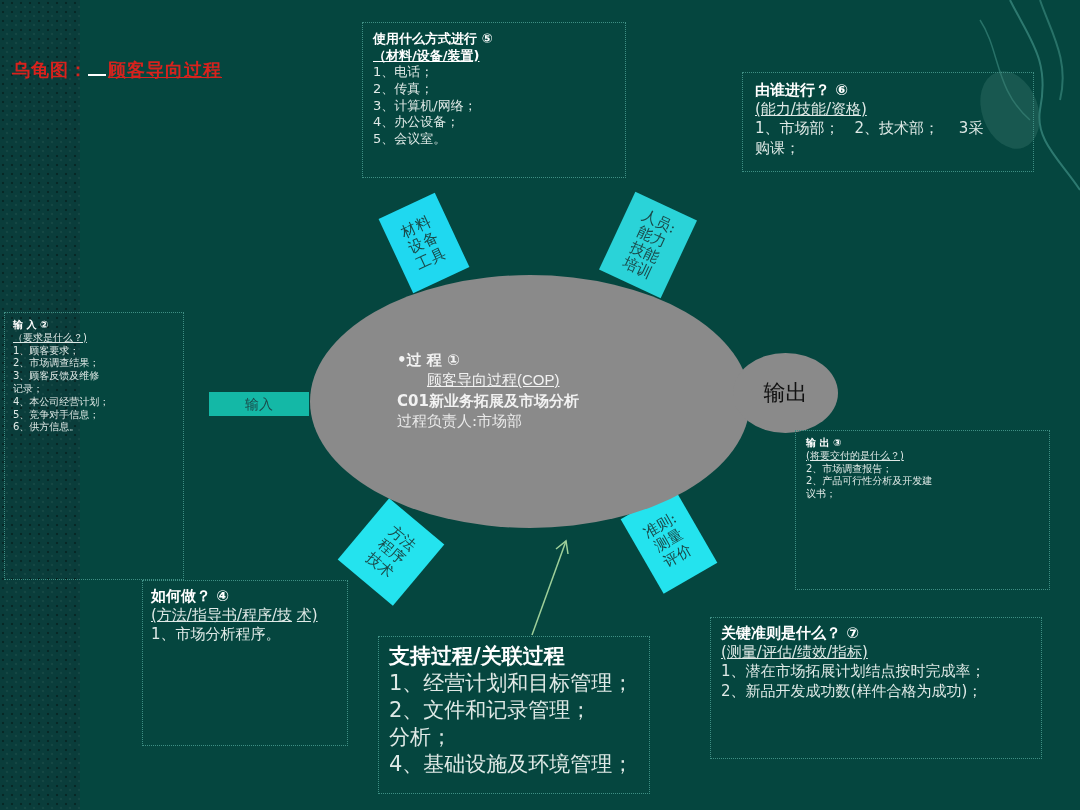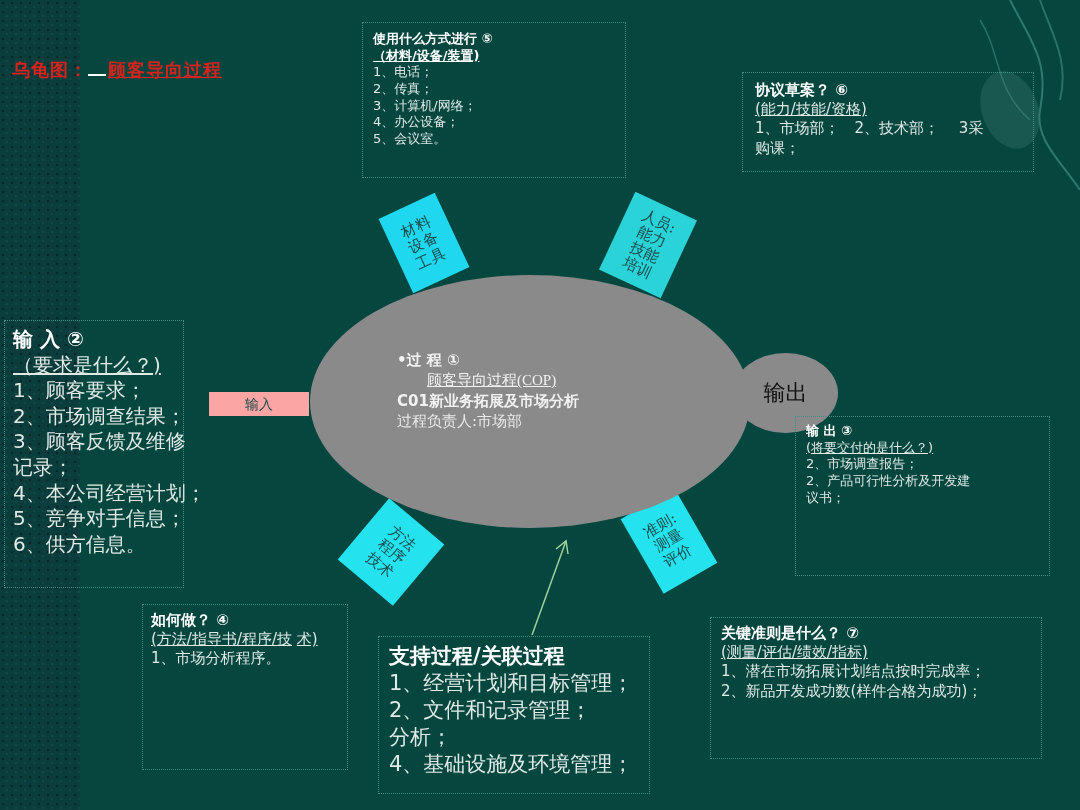--- a/index.html
+++ b/index.html
@@ -35,46 +35,46 @@
     color:#dfe9e6;
     line-height:1.28;
   }
   .box .head { color:#ffffff; font-weight:bold; }
   .box .u { text-decoration:underline; display:inline-block;text-align:center; }
   .box .item { white-space:nowrap; }
 
   .box-tools { left:362px; top:22px; width:264px; height:156px; padding:8px 10px; font-size:13px; }
   .box-tools .u { font-weight:bold; color:#fff; }
   .box-who { left:742px; top:72px; width:292px; height:100px; padding:8px 12px; font-size:15px; }
-  .box-input { left:4px; top:320px; width:180px; height:268px; padding:6px 8px; font-size:20px; }
-  .box-output { left:795px; top:416px; width:255px; height:160px; padding:6px 10px; font-size:13px; }
-  .box-how { left:142px; top:604px; width:206px; height:166px; padding:6px 8px; font-size:15px; }
+  .box-input { left:4px; top:312px; width:180px; height:268px; padding:6px 8px; font-size:10px; }
+  .box-output { left:795px; top:430px; width:255px; height:160px; padding:6px 10px; font-size:10px; }
+  .box-how { left:142px; top:580px; width:206px; height:166px; padding:6px 8px; font-size:15px; }
   .box-support { left:378px; top:636px; width:272px; height:158px; padding:6px 10px; font-size:21px; }
   .box-criteria { left:710px; top:617px; width:332px; height:142px; padding:6px 10px; font-size:15px; }
 
   .ellipse {
     position:absolute; left:310px; top:275px; width:440px; height:253px;
     border-radius:50%; background:#8a8a8a;
   }
   .bubble {
     position:absolute; left:733px; top:353px; width:105px; height:80px;
     border-radius:50%; background:#8a8a8a;
     display:flex; align-items:center; justify-content:center;
     font-size:22px; color:#111; font-family:"DejaVu Serif","Liberation Serif",serif;
   }
   .process-text {
     position:absolute; left:397px; top:350px; font-size:15px; color:#f2f2f2; line-height:1.35;
   }
   .process-text .hd { font-weight:bold; }
-  .process-text .name { display:inline-block; padding-left:30px; text-decoration:underline; font-family:Liberation Serif, serif; }
+  .process-text .name { display:inline-block; padding-left:30px; text-decoration:underline; font-family:Liberation Sans, sans-serif; }
   .process-text .code { font-weight:bold; }
   .process-text .owner { font-family:"DejaVu Serif","Liberation Serif",serif; color:#eaeaea; }
 
   .tab {
-    position:absolute; background:#fca5a5; color:#1a4a4a;
+    position:absolute; background:#14b8a6; color:#1a4a4a;
     font-family:"DejaVu Serif","Liberation Serif",serif;
     display:flex; align-items:center; justify-content:center; text-align:center;
     font-size:15px; line-height:1.15;
   }
   .tab-input { left:209px; top:392px; width:100px; height:24px; font-size:14px; }
   .tab-material { left:393px; top:202px; width:62px; height:82px; transform:rotate(-25deg); background:#1fd8f0; }
   .tab-people { left:614px; top:202px; width:68px; height:86px; transform:rotate(25deg); background:#2ad3d8; }
   .tab-method { left:355px; top:512px; width:72px; height:80px; transform:rotate(40deg); background:#24e3ee; }
   .tab-criteria { left:638px; top:498px; width:62px; height:86px; transform:rotate(-30deg); background:#24e3ee; }
   .tab .vtext { writing-mode:vertical-rl; text-orientation:upright; letter-spacing:1px; }
@@ -101,21 +101,21 @@
   <div class="head">使用什么方式进行 ⑤</div>
   <div class="u">（材料/设备/装置)</div>
   <div class="item">1、电话；</div>
   <div class="item">2、传真；</div>
   <div class="item">3、计算机/网络；</div>
   <div class="item">4、办公设备；</div>
   <div class="item">5、会议室。</div>
 </div>
 
 <div class="box box-who">
-  <div class="head">协议草案？ ⑥</div>
+  <div class="head">由谁进行？ ⑥</div>
   <div class="u">(能力/技能/资格)</div>
   <div class="item">1、市场部；　2、技术部；　 3采</div>
   <div class="item">购课；</div>
 </div>
 
 <div class="box box-input">
   <div class="head">输 入 ②</div>
   <div class="u">（要求是什么？)</div>
   <div class="item">1、顾客要求；</div>
   <div class="item">2、市场调查结果；</div>

